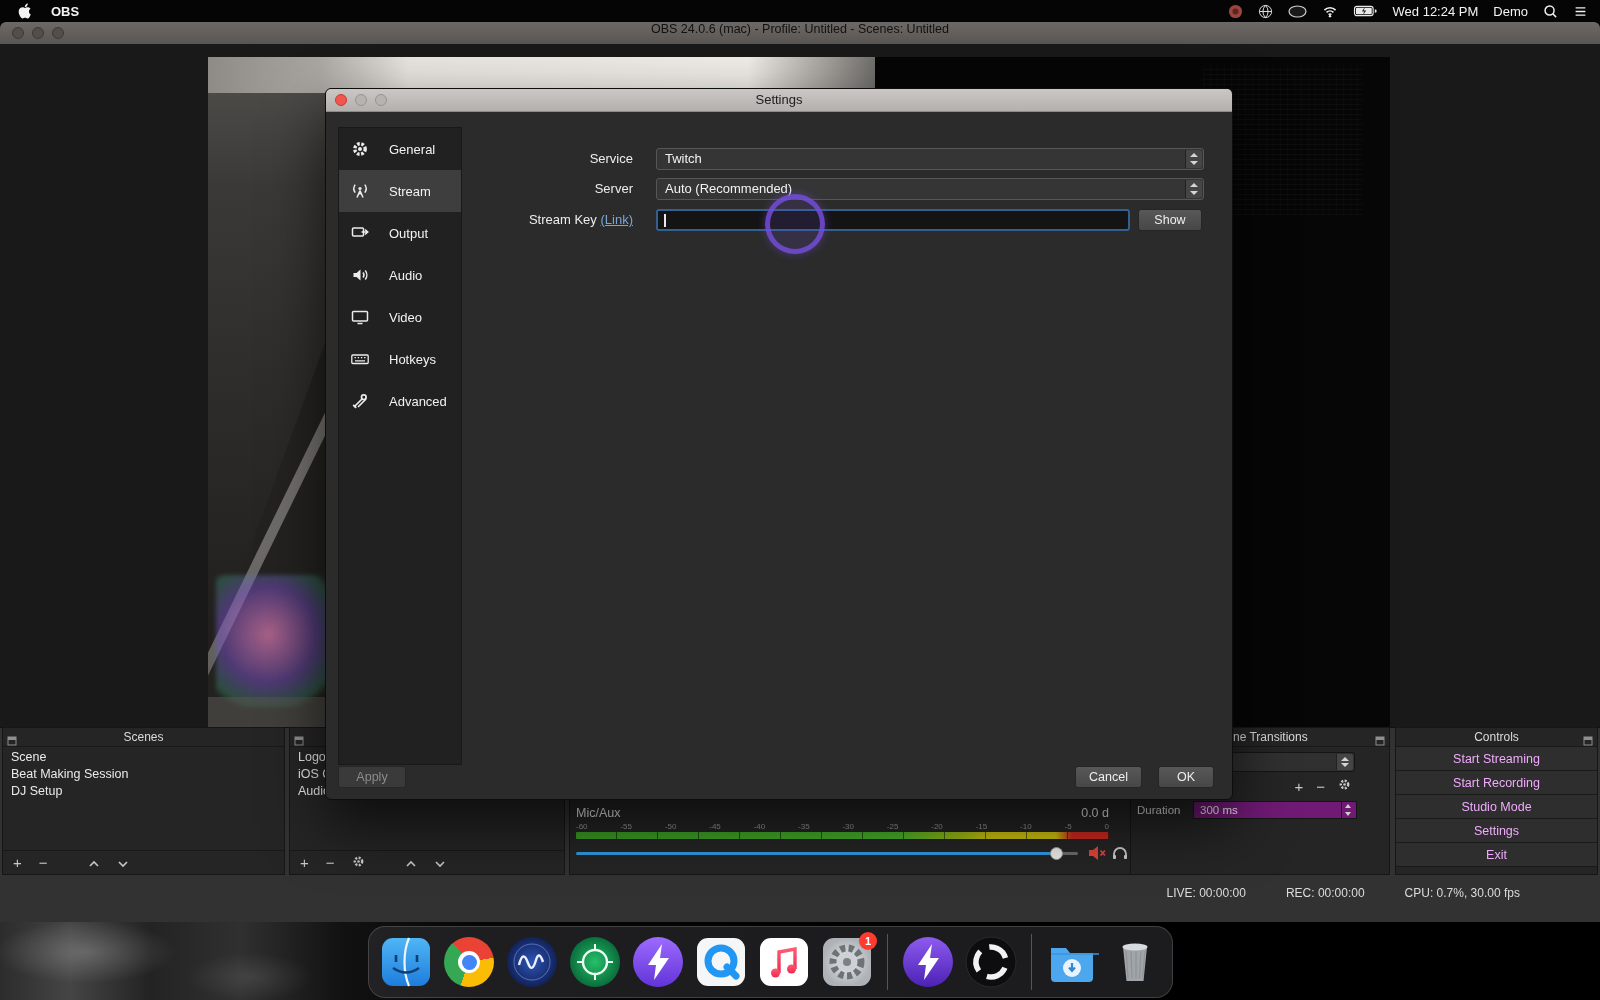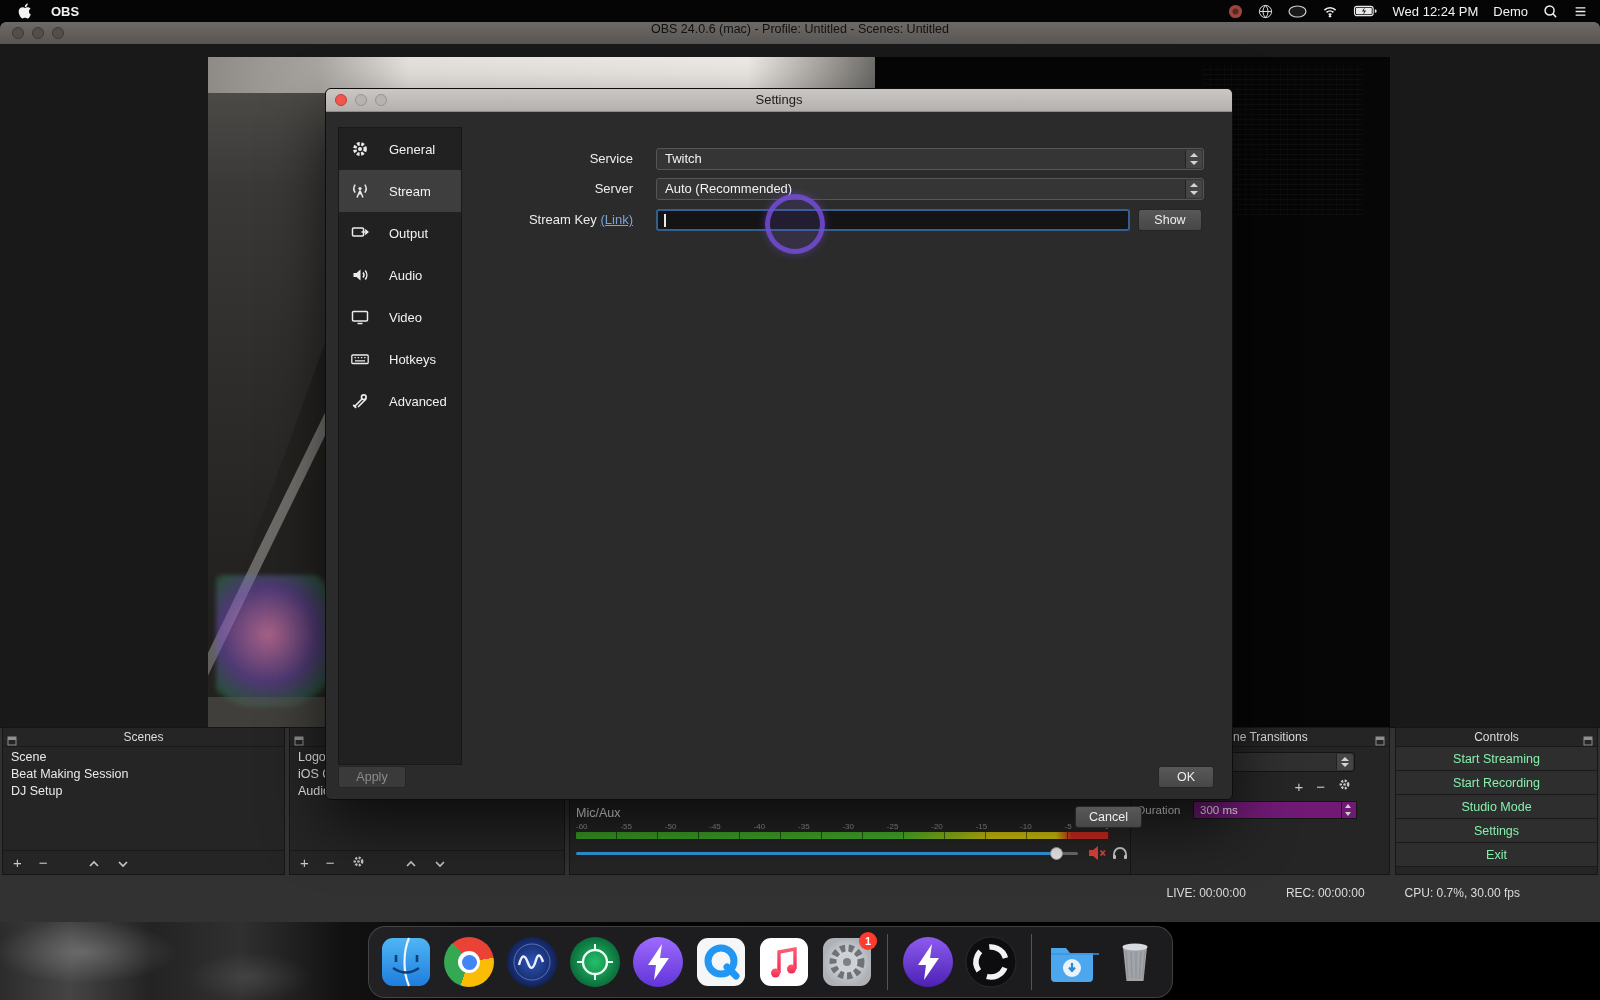--- a/index.html
+++ b/index.html
@@ -99,21 +99,21 @@
            line-height:16px;padding-left:6px;}
   .spin-arr{position:absolute;right:0;top:0;bottom:0;width:14px;border-left:1px solid #151515;}
   .spin-arr::before{content:"";position:absolute;left:3px;top:2px;border-left:3.5px solid transparent;
            border-right:3.5px solid transparent;border-bottom:4px solid #cfcfcf;}
   .spin-arr::after{content:"";position:absolute;left:3px;bottom:2px;border-left:3.5px solid transparent;
            border-right:3.5px solid transparent;border-top:4px solid #cfcfcf;}
 
   
   .ctl-list{display:flex;flex-direction:column;}
   .ctl-btn{display:block;width:100%;height:24px;background:#2e2e2e;border:none;
-           border-bottom:1px solid #1a1a1a;color:#86efac;font-size:12.5px;font-family:inherit;}
+           border-bottom:1px solid #1a1a1a;color:#f0abfc;font-size:12.5px;font-family:inherit;}
 
   
   .status{position:absolute;top:886px;right:80px;display:flex;gap:40px;color:#dcdcdc;
           font-size:12px;z-index:3;}
 
   
   .dialog{position:absolute;left:325px;top:88px;width:908px;height:712px;background:#2b2b2b;
           border:1px solid #0d0d0d;border-radius:6px;box-shadow:0 25px 60px rgba(0,0,0,.65);
           z-index:60;box-sizing:border-box;}
   .dlg-titlebar{position:absolute;left:0;top:0;right:0;height:22px;border-radius:5px 5px 0 0;
@@ -136,21 +136,21 @@
       border:2px solid #33608f;border-radius:3px;box-sizing:border-box;}
   .caret{position:absolute;left:6px;top:3px;width:2px;height:13px;background:#e8e8e8;}
   .click-ring{position:absolute;left:439px;top:105px;width:50px;height:50px;border-radius:50%;
       border:5px solid rgba(116,78,216,.85);background:rgba(116,78,216,.15);
       box-shadow:0 0 8px rgba(116,78,216,.45);z-index:6;}
   .btn{position:absolute;height:22px;background:linear-gradient(#585858,#474747);
       border:1px solid #262626;border-radius:3px;color:#eee;font-size:12.5px;
       font-family:inherit;padding:0;}
   .btn-show{left:812px;top:120px;width:64px;}
   .btn-apply{left:12px;top:677px;width:68px;background:#3a3a3a;color:#8b8b8b;}
-  .btn-cancel{left:749px;top:677px;width:67px;margin-top:40px;}
+  .btn-cancel{left:749px;top:677px;width:67px;}
   .btn-ok{left:832px;top:677px;width:56px;}
 
   
   .desktop{position:absolute;left:0;top:922px;width:1600px;height:78px;
       background:
        radial-gradient(130px 45px at 85px 30px,rgba(210,210,210,.28),transparent 70%),
        radial-gradient(90px 35px at 250px 55px,rgba(160,160,160,.18),transparent 70%),
        linear-gradient(90deg,#2c2c2c 0,#454545 70px,#232323 150px,#303030 240px,#121212 340px,#060606 480px,#000 60%);
       z-index:2;}
   .dock{position:absolute;left:368px;top:926px;height:70px;display:flex;align-items:center;

